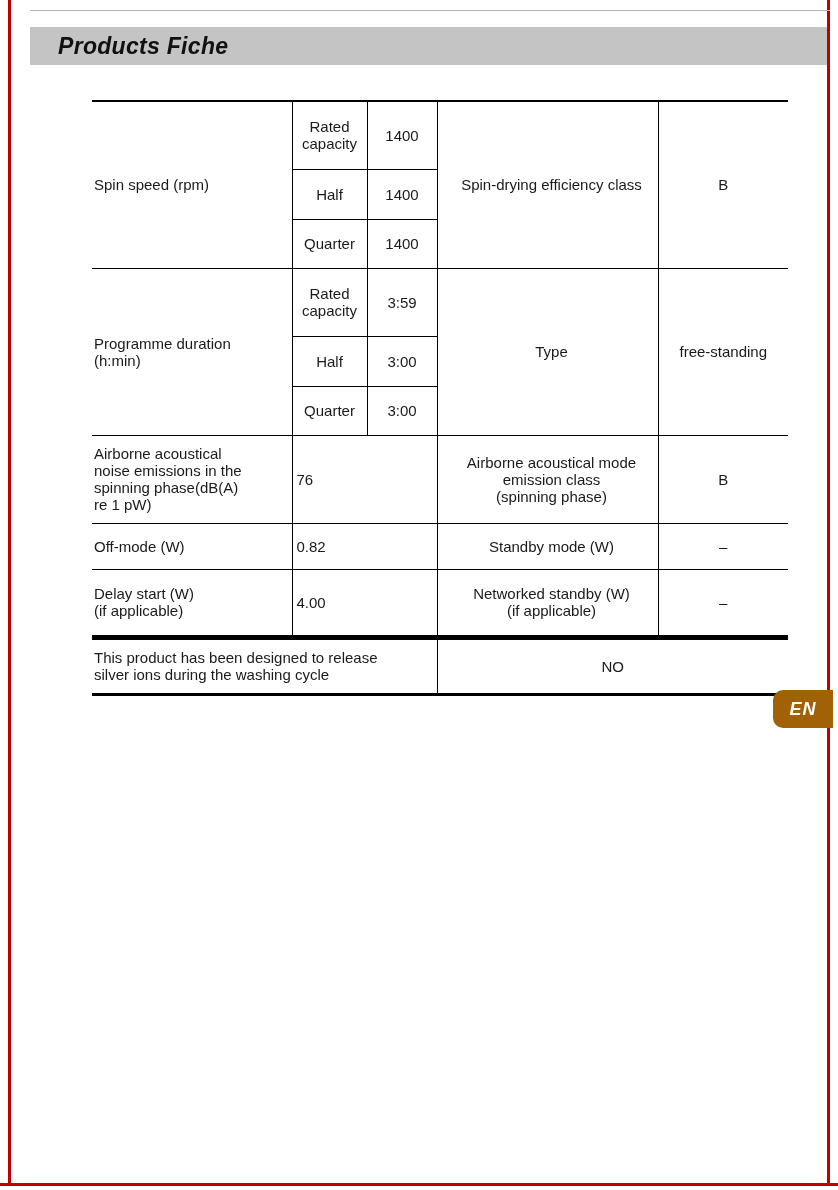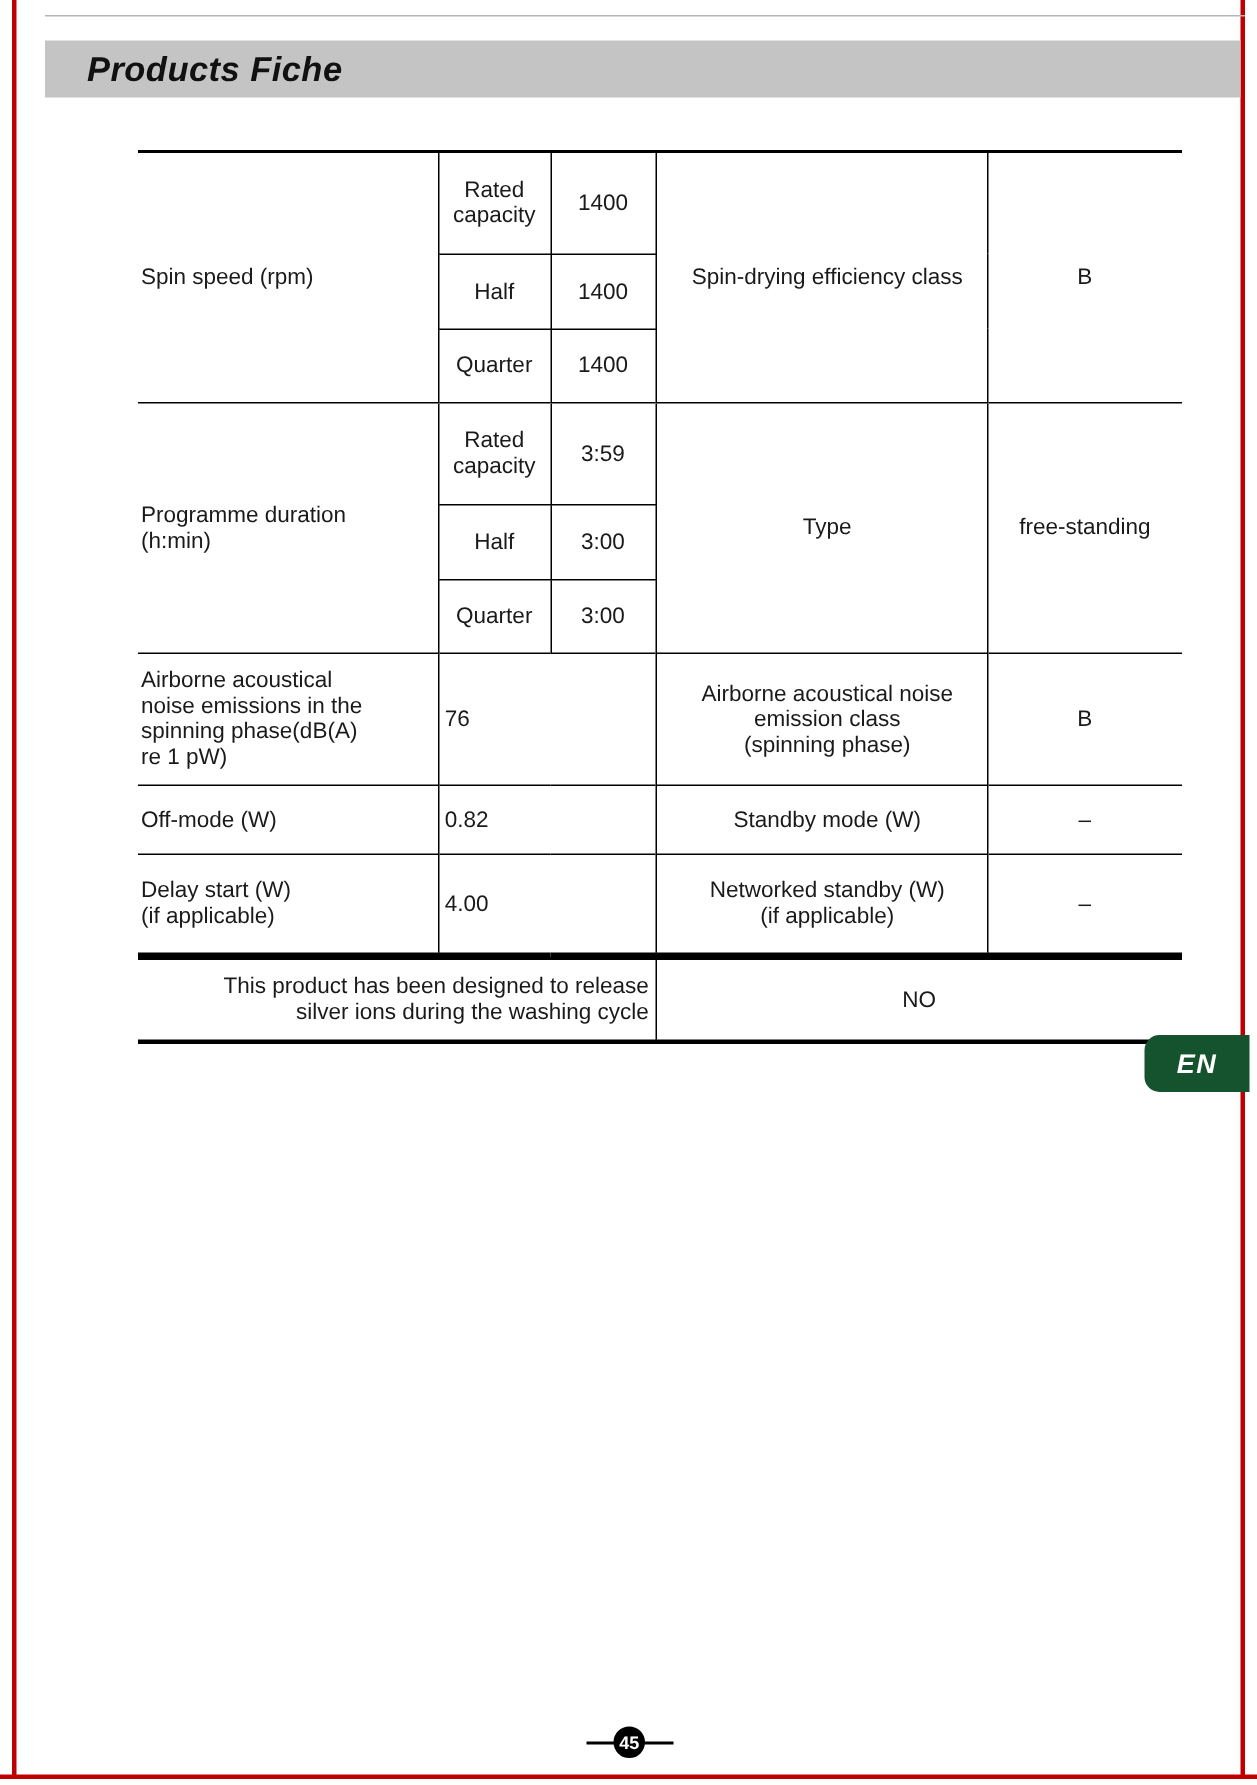--- a/index.html
+++ b/index.html
@@ -44,27 +44,27 @@
   .rlbl { text-align: center; padding-left: 12px !important; border-right: 1.5px solid #000; white-space: pre-line; }
   .rval { text-align: center; }
   .bline { border-bottom: 1.5px solid #000; }
   .tline { border-top: 1.5px solid #000; }
 
   .guarantee { font-size: 15px; margin: 20px 0 18px 0; }
 
   table.silver { border-collapse: collapse; width: 696px; table-layout: fixed;
     border-top: 2px solid #000; border-bottom: 3px solid #000; font-size: 15px; }
   table.silver td { vertical-align: middle; padding: 6px 4px; height: 56px; }
-  .sil-lbl { text-align: right; padding-left: 2px !important; border-right: 1.5px solid #000; white-space: pre-line; margin-top: 44px; }
+  .sil-lbl { text-align: left; padding-left: 2px !important; border-right: 1.5px solid #000; white-space: pre-line; margin-top: 44px; }
   .sil-val { text-align: center; }
 
   
   .en-badge {
-    position: absolute; top: 690px; right: 5px; width: 70px; height: 38px;
-    background: #14532d; border-radius: 10px 0 0 10px;
+    position: absolute; top: 690px; right: 5px; width: 60px; height: 38px;
+    background: #a16207; border-radius: 10px 0 0 10px;
     display: flex; align-items: center; justify-content: center;
   }
   .en-badge span { color: #fff; font-weight: bold; font-style: italic; font-size: 18px; letter-spacing: 1px; }
 
   
   .footer { position: absolute; left: 0; top: 1150px; width: 838px; height: 24px; }
   .footer .rule { position: absolute; left: 391px; top: 11px; width: 58px; height: 2px; background: #000; }
   .footer .circle {
     position: absolute; left: 409px; top: 1px; width: 21px; height: 21px;
     background: #000; color: #fff; border-radius: 50%;
@@ -132,21 +132,21 @@
           <td class="sub">Quarter</td>
           <td class="val">3:00</td>
         </tr>
 
         <tr style="height:88px">
           <td class="lbl tline">Airborne acoustical
 noise emissions in the
 spinning phase(dB(A)
 re 1 pW)</td>
           <td class="mval tline" colspan="2">76</td>
-          <td class="rlbl tline">Airborne acoustical noise
+          <td class="rlbl tline">Airborne acoustical mode
 emission class
 (spinning phase)</td>
           <td class="rval tline">B</td>
         </tr>
 
         <tr style="height:46px">
           <td class="lbl tline">Off-mode (W)</td>
           <td class="mval tline" colspan="2">0.82</td>
           <td class="rlbl tline">Standby mode (W)</td>
           <td class="rval tline">–</td>
@@ -177,18 +177,14 @@
         </tr>
       </tbody>
     </table>
 
   </div>
 
   <div class="en-badge">
     <span>EN</span>
   </div>
 
-  <div class="footer">
-    <span class="rule"></span>
-    <span class="circle">45</span>
-  </div>
 
 </div>
 
 </body></html>

